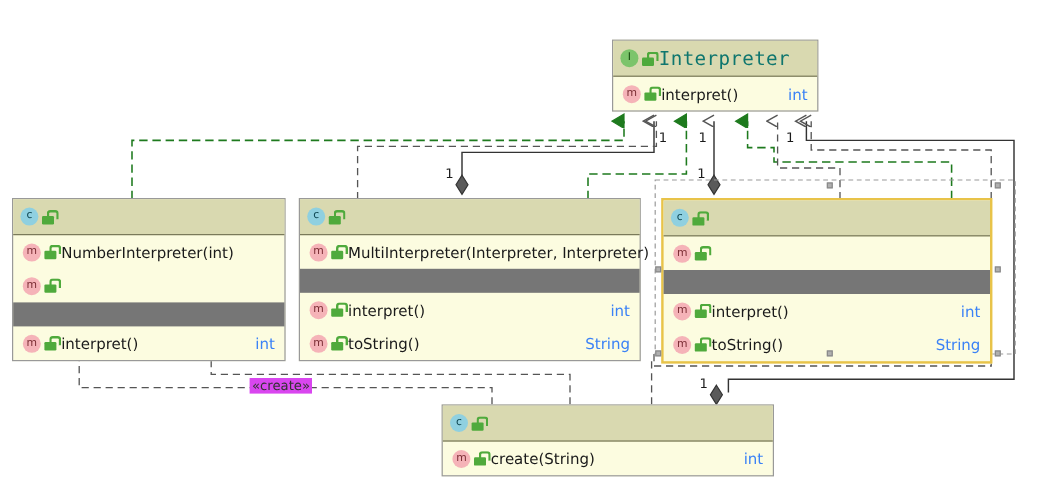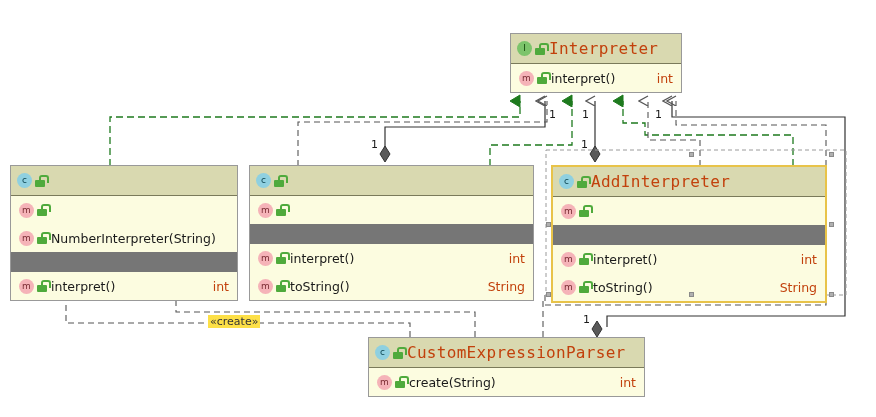--- a/index.html
+++ b/index.html
@@ -7,44 +7,44 @@
        font-family:"DejaVu Sans","Liberation Sans",sans-serif;}
   #canvas{position:absolute;left:0;top:0;width:876px;height:417px;}
   svg.edges{position:absolute;left:0;top:0;width:876px;height:417px;pointer-events:none;}
 
   .uml-class{position:absolute;box-sizing:border-box;border:1px solid #999999;
              background:#fcfce0;}
   .uml-class.selected{border:2px solid #e8c349;}
   .cls-header{background:#d9d9b0;border-bottom:1px solid #7a7a5a;
               height:30px;display:flex;align-items:center;padding:0 6px;box-sizing:border-box;}
   .cls-title{font-family:"DejaVu Sans Mono","Liberation Mono",monospace;
-             font-size:16px;color:#c2410c;letter-spacing:.3px;margin-left:4px;white-space:nowrap;}
+             font-size:16px;color:#0f766e;letter-spacing:.3px;margin-left:4px;white-space:nowrap;}
   .compartment{padding:0;}
   .member{height:28px;display:flex;align-items:center;padding:0 8px;box-sizing:border-box;
           font-size:12.5px;color:#1a1a1a;white-space:nowrap;}
   .member .mname{margin-left:4px;}
-  .member .mtype{margin-left:auto;padding-left:14px;color:#c2410c;}
+  .member .mtype{margin-left:auto;padding-left:14px;color:#3b82f6;}
   .sep-bar{height:20px;background:#767676;}
 
   .ico{display:inline-block;width:15px;height:15px;border-radius:50%;
        font-size:9px;line-height:15px;text-align:center;flex:0 0 auto;
        font-family:"DejaVu Sans","Liberation Sans",sans-serif;}
   .ico-iface{background:#7cc46b;color:#14490c;}
   .ico-class{background:#8fd0e0;color:#0d4652;}
   .ico-method{background:#f5b3b8;color:#7a2c33;}
   .lock{display:inline-block;width:10px;height:12px;position:relative;flex:0 0 auto;margin-left:3px;}
   .lock i{position:absolute;display:block;background:#4faa3c;}
   .lock i.body{left:0;bottom:0;width:10px;height:7px;border-radius:1px;}
   .lock i.shackle{left:4px;top:0;width:6px;height:6px;border:2px solid #4faa3c;
                   border-bottom:none;border-radius:3px 3px 0 0;background:transparent;}
 
   .handle{position:absolute;width:5px;height:5px;background:#b0b0b0;border:1px solid #8a8a8a;box-sizing:border-box;}
   .edge-label{position:absolute;font-size:11px;color:#1a1a1a;
               font-family:"DejaVu Sans","Liberation Sans",sans-serif;background:transparent;}
-  .stereo{position:absolute;font-size:11px;color:#333;background:#fde047;padding:0 2px;}
+  .stereo{position:absolute;font-size:11px;color:#333;background:#d946ef;padding:0 2px;}
 </style>
 </head>
 <body>
 
 <div id="canvas">
 
   <svg class="edges" viewBox="0 0 876 417" xmlns="http://www.w3.org/2000/svg">
     <defs>
       <marker id="openArrow" markerWidth="12" markerHeight="12" refX="5" refY="10" orient="auto" markerUnits="userSpaceOnUse">
         <path d="M0,10 L5,1 L10,10" fill="none" stroke="#555555" stroke-width="1.2"></path>
@@ -141,29 +141,29 @@
           <i class="body"></i>
         </span>
     </div>
     <div class="compartment">
       <div class="member">
         <span class="ico ico-method">m</span>
         <span class="lock">
             <i class="shackle"></i>
             <i class="body"></i>
           </span>
+        <span class="mname">NumberInterpreter(int)</span>
         <span class="mtype"></span>
       </div>
       <div class="member">
         <span class="ico ico-method">m</span>
         <span class="lock">
             <i class="shackle"></i>
             <i class="body"></i>
           </span>
-        <span class="mname">NumberInterpreter(String)</span>
         <span class="mtype"></span>
       </div>
     </div>
     <div class="sep-bar"></div>
     <div class="compartment">
       <div class="member">
         <span class="ico ico-method">m</span>
         <span class="lock">
             <i class="shackle"></i>
             <i class="body"></i>
@@ -182,20 +182,21 @@
           <i class="body"></i>
         </span>
     </div>
     <div class="compartment">
       <div class="member">
         <span class="ico ico-method">m</span>
         <span class="lock">
             <i class="shackle"></i>
             <i class="body"></i>
           </span>
+        <span class="mname">MultiInterpreter(Interpreter, Interpreter)</span>
         <span class="mtype"></span>
       </div>
     </div>
     <div class="sep-bar"></div>
     <div class="compartment">
       <div class="member">
         <span class="ico ico-method">m</span>
         <span class="lock">
             <i class="shackle"></i>
             <i class="body"></i>
@@ -215,21 +216,20 @@
     </div>
   </div>
 
   <div class="uml-class selected" style="left:551px;top:165px;width:276px;">
     <div class="cls-header">
       <span class="ico ico-class">c</span>
       <span class="lock">
           <i class="shackle"></i>
           <i class="body"></i>
         </span>
-      <span class="cls-title">AddInterpreter</span>
     </div>
     <div class="compartment">
       <div class="member">
         <span class="ico ico-method">m</span>
         <span class="lock">
             <i class="shackle"></i>
             <i class="body"></i>
           </span>
         <span class="mtype"></span>
       </div>
@@ -265,21 +265,20 @@
   <div class="handle" style="left:689px;top:292px;"></div>
   <div class="handle" style="left:829px;top:292px;"></div>
 
   <div class="uml-class" style="left:368px;top:337px;width:277px;">
     <div class="cls-header">
       <span class="ico ico-class">c</span>
       <span class="lock">
           <i class="shackle"></i>
           <i class="body"></i>
         </span>
-      <span class="cls-title">CustomExpressionParser</span>
     </div>
     <div class="compartment">
       <div class="member">
         <span class="ico ico-method">m</span>
         <span class="lock">
             <i class="shackle"></i>
             <i class="body"></i>
           </span>
         <span class="mname">create(String)</span>
         <span class="mtype">int</span>

